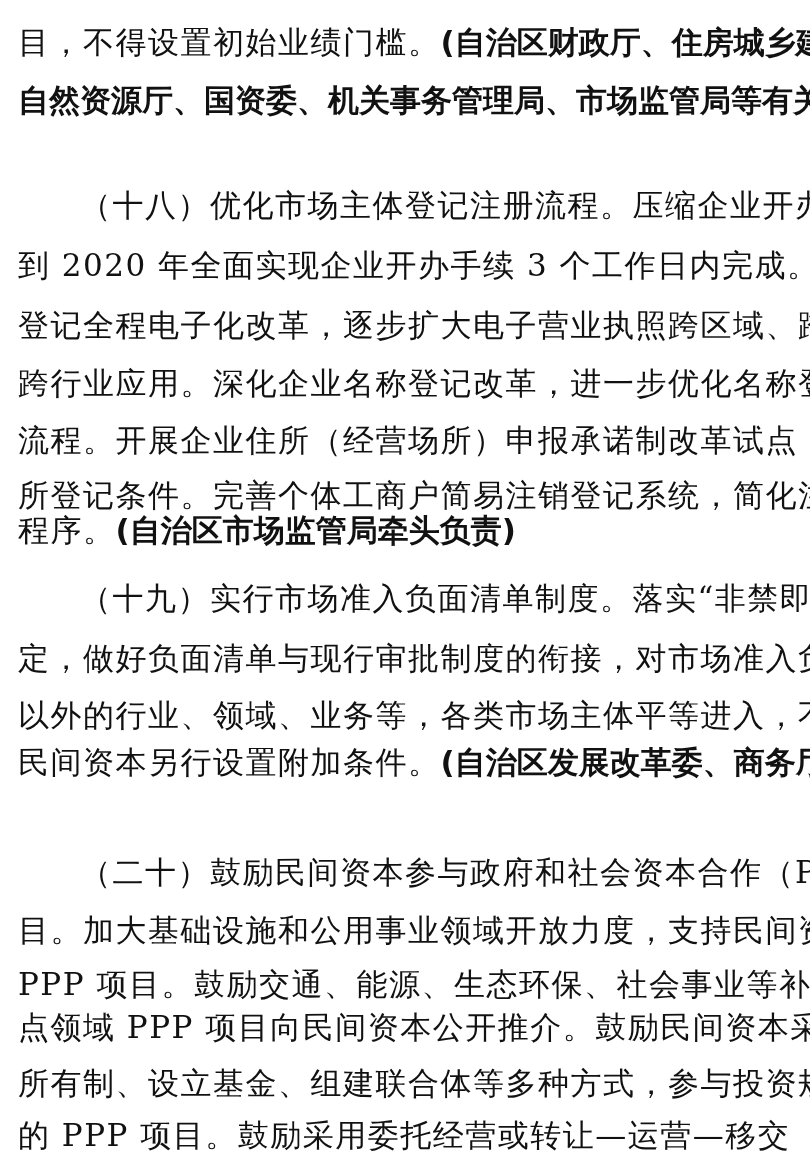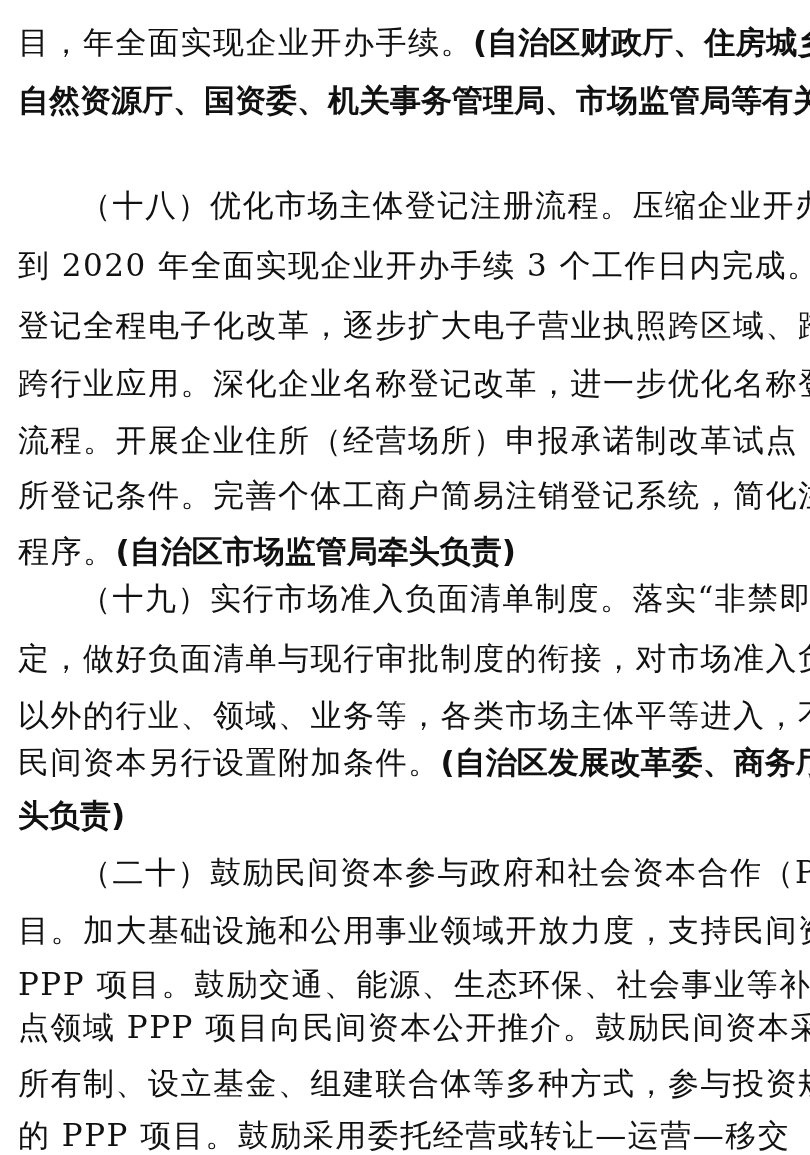--- a/index.html
+++ b/index.html
@@ -18,21 +18,21 @@
   .line.last { text-align-last: left; }
   .bold { font-family: "DejaVu Sans", "Liberation Sans", sans-serif; font-weight: bold; letter-spacing: 0px; }
   .indent { padding-left: 62px; box-sizing: border-box; }
 </style>
 </head>
 <body>
 
 <div class="page">
 
   <div class="line" style="top:22px">
-    <span>目，年全面实现企业开办手续。</span><span class="bold">(自治区财政厅、住房城乡建设厅、</span>
+    <span>目，不得设置初始业绩门槛。</span><span class="bold">(自治区财政厅、住房城乡建设厅、</span>
   </div>
   <div class="line" style="top:80px">
     <span class="bold">自然资源厅、国资委、机关事务管理局、市场监管局等有关部门</span>
   </div>
 
   <div class="line indent" style="top:185px">
     <span>（十八）优化市场主体登记注册流程。压缩企业开办时间，</span>
   </div>
   <div class="line" style="top:245px">
     <span>到 2020 年全面实现企业开办手续 3 个工作日内完成。实施企业</span>
@@ -42,38 +42,35 @@
   </div>
   <div class="line" style="top:363px">
     <span>跨行业应用。深化企业名称登记改革，进一步优化名称登记审核</span>
   </div>
   <div class="line" style="top:420px">
     <span>流程。开展企业住所（经营场所）申报承诺制改革试点，放宽住</span>
   </div>
   <div class="line" style="top:475px">
     <span>所登记条件。完善个体工商户简易注销登记系统，简化注销登记</span>
   </div>
-  <div class="line last" style="top:531px">
+  <div class="line last" style="top:510px">
     <span>程序。</span><span class="bold">(自治区市场监管局牵头负责)</span>
   </div>
 
   <div class="line indent" style="top:578px">
     <span>（十九）实行市场准入负面清单制度。落实“非禁即入”规</span>
   </div>
   <div class="line" style="top:638px">
     <span>定，做好负面清单与现行审批制度的衔接，对市场准入负面清单</span>
   </div>
   <div class="line" style="top:695px">
     <span>以外的行业、领域、业务等，各类市场主体平等进入，不得对</span>
   </div>
   <div class="line" style="top:742px">
     <span>民间资本另行设置附加条件。</span><span class="bold">(自治区发展改革委、商务厅牵</span>
-  </div>
-  <div class="line last" style="top:795px">
-    <span class="bold">头负责)</span>
   </div>
 
   <div class="line indent" style="top:852px">
     <span>（二十）鼓励民间资本参与政府和社会资本合作（PPP）项</span>
   </div>
   <div class="line" style="top:910px">
     <span>目。加大基础设施和公用事业领域开放力度，支持民间资本参与</span>
   </div>
   <div class="line" style="top:964px">
     <span>PPP 项目。鼓励交通、能源、生态环保、社会事业等补短板重</span>

